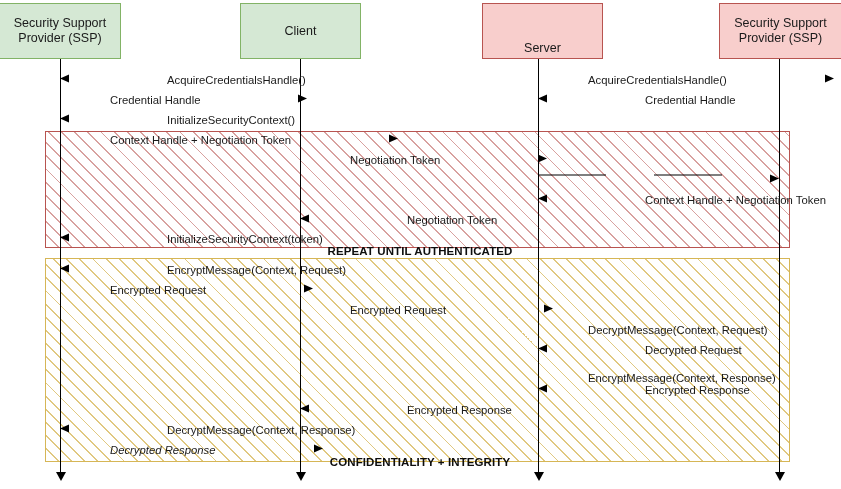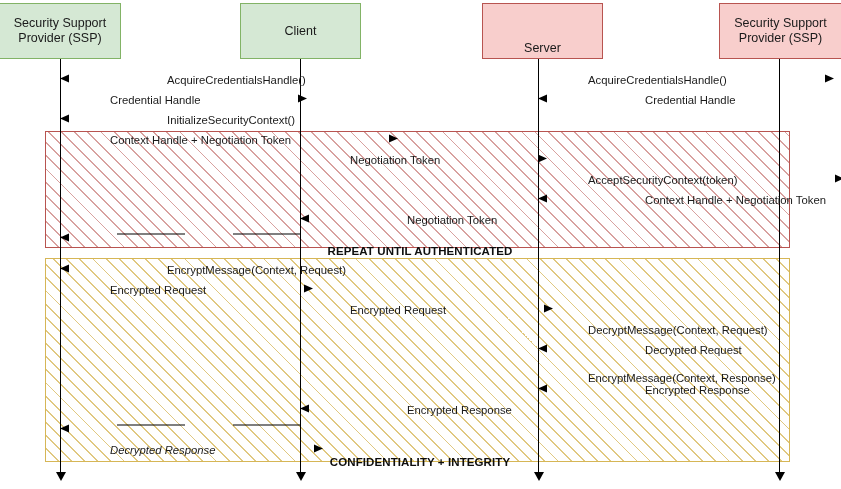--- a/index.html
+++ b/index.html
@@ -194,39 +194,39 @@
         <div class="arrow-head right"></div>
       </div>
       <div class="msg" style="left: 300px; top: 161px; width: 238px;">
         <div class="seg grow"></div>
         <div class="caption">Negotiation Token</div>
         <div class="seg grow"></div>
         <div class="arrow-head right"></div>
       </div>
       <div class="msg" style="left: 538px; top: 181px; width: 241px;">
         <div class="seg grow"></div>
-        <div class="caption">AcceptSecurityContext(token)</div>
         <div class="seg grow"></div>
         <div class="arrow-head right"></div>
       </div>
       <div class="msg" style="left: 538px; top: 201px; width: 241px;">
         <div class="arrow-head left"></div>
         <div class="seg grow"></div>
         <div class="caption">Context Handle + Negotiation Token</div>
         <div class="seg grow"></div>
       </div>
       <div class="msg" style="left: 300px; top: 221px; width: 238px;">
         <div class="arrow-head left"></div>
         <div class="seg grow"></div>
         <div class="caption">Negotiation Token</div>
         <div class="seg grow"></div>
       </div>
       <div class="msg" style="left: 60px; top: 240px; width: 240px;">
         <div class="arrow-head left"></div>
         <div class="seg grow"></div>
+        <div class="caption">InitializeSecurityContext(token)</div>
         <div class="seg grow"></div>
       </div>
       <div class="msg" style="left: 60px; top: 271px; width: 240px;">
         <div class="arrow-head left"></div>
         <div class="seg grow"></div>
         <div class="caption">EncryptMessage(Context, Request)</div>
         <div class="seg grow"></div>
       </div>
       <div class="msg" style="left: 60px; top: 291px; width: 240px;">
         <div class="seg grow"></div>
@@ -266,20 +266,21 @@
       </div>
       <div class="msg" style="left: 300px; top: 411px; width: 238px;">
         <div class="arrow-head left"></div>
         <div class="seg grow"></div>
         <div class="caption">Encrypted Response</div>
         <div class="seg grow"></div>
       </div>
       <div class="msg" style="left: 60px; top: 431px; width: 240px;">
         <div class="arrow-head left"></div>
         <div class="seg grow"></div>
+        <div class="caption">DecryptMessage(Context, Response)</div>
         <div class="seg grow"></div>
       </div>
       <div class="msg" style="left: 60px; top: 451px; width: 240px; font-style: italic;">
         <div class="seg grow"></div>
         <div class="caption">Decrypted Response</div>
         <div class="seg grow"></div>
         <div class="arrow-head right"></div>
       </div>
     </div>
 

